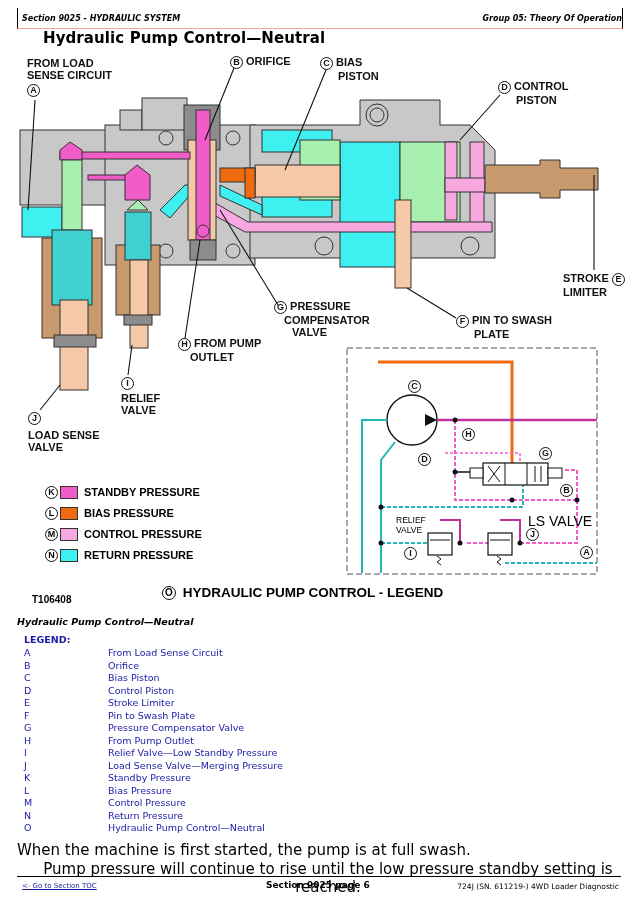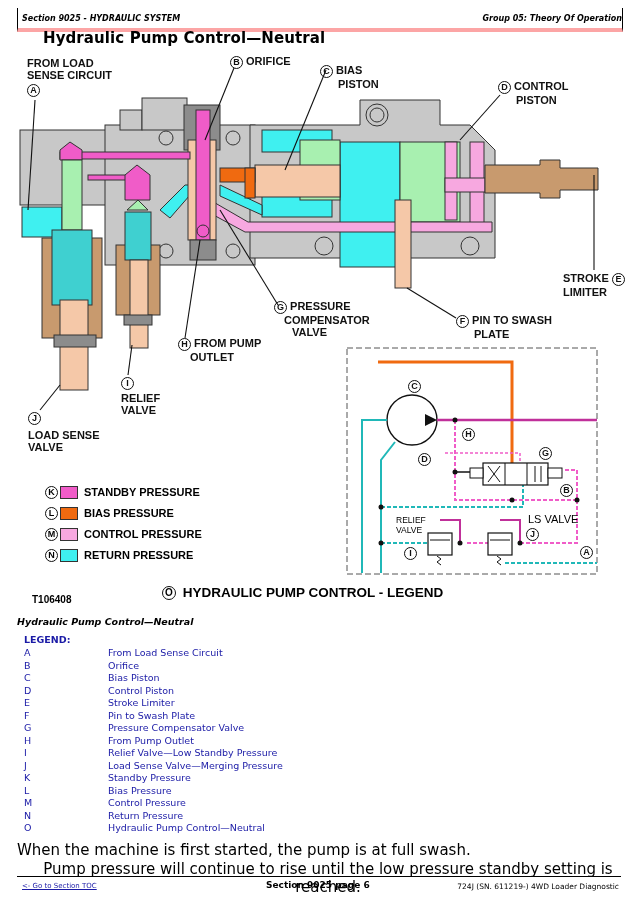--- a/index.html
+++ b/index.html
@@ -1,17 +1,17 @@
 <!DOCTYPE html>
 <html><head>
 <meta charset="utf-8">
 <style>
   html,body{margin:0;padding:0;background:#fff;}
   body{width:639px;height:905px;position:relative;overflow:hidden;font-family:"DejaVu Sans",sans-serif;color:#000;}
-  .hdr{position:absolute;left:17px;top:8px;width:604px;height:20px;border-left:1px solid #000;border-right:1px solid #000;border-bottom:4px solid #fca5a5;}
+  .hdr{position:absolute;left:17px;top:8px;width:604px;height:20px;border-left:1px solid #000;border-right:1px solid #000;border-bottom:1px solid #fca5a5;}
   .hdr-left{position:absolute;left:4px;top:6px;font-size:8px;font-weight:bold;font-style:italic;}
   .hdr-right{position:absolute;right:0;top:6px;font-size:8px;font-weight:bold;font-style:italic;}
   .fig-title{position:absolute;left:43px;top:29px;font-size:15px;font-weight:bold;letter-spacing:0.1px;}
   .lbl{position:absolute;font-family:"Liberation Sans",sans-serif;font-weight:bold;font-size:11px;line-height:12px;color:#111;}
   .circ{display:inline-block;width:11px;height:11px;border:1.3px solid #111;border-radius:50%;font-size:9px;line-height:11px;text-align:center;font-weight:bold;font-family:"Liberation Sans",sans-serif;vertical-align:middle;}
   svg{position:absolute;left:0;top:0;}
   .legend-row{position:absolute;left:45px;height:14px;display:flex;align-items:center;}
   .legend-row .sw{width:16px;height:11px;border:1px solid #333;margin-left:2px;margin-right:6px;}
   .legend-row .txt{font-family:"Liberation Sans",sans-serif;font-weight:bold;font-size:11px;}
   .tnum{position:absolute;left:32px;top:594px;font-family:"Liberation Sans",sans-serif;font-weight:bold;font-size:10px;}
@@ -119,21 +119,21 @@
 
 <div class="lbl" style="left:27px;top:57px;">
   <div>FROM LOAD</div>
   <div>SENSE CIRCUIT</div>
   <div class="circ" style="margin-top:3px;">A</div>
 </div>
 <div class="lbl" style="left:230px;top:55px;">
   <span class="circ">B</span>
   <span>ORIFICE</span>
 </div>
-<div class="lbl" style="left:320px;top:56px;margin-top:8px;">
+<div class="lbl" style="left:320px;top:56px;">
   <span class="circ">C</span>
   <span>BIAS</span>
   <div style="margin-left:18px;">PISTON</div>
 </div>
 <div class="lbl" style="left:498px;top:80px;">
   <span class="circ">D</span>
   <span>CONTROL</span>
   <div style="margin-left:18px;">PISTON</div>
 </div>
 <div class="lbl" style="left:544px;top:272px;margin-left:19px;">
@@ -246,21 +246,21 @@
 <div class="lbl" style="left:462px;top:427px;"><span class="circ">H</span></div>
 <div class="lbl" style="left:539px;top:446px;"><span class="circ">G</span></div>
 <div class="lbl" style="left:560px;top:483px;"><span class="circ">B</span></div>
 <div class="lbl" style="left:404px;top:546px;"><span class="circ">I</span></div>
 <div class="lbl" style="left:526px;top:527px;"><span class="circ">J</span></div>
 <div class="lbl" style="left:580px;top:545px;"><span class="circ">A</span></div>
 <div style="position:absolute;left:396px;top:515px;font-family:'Liberation Sans',sans-serif;font-size:8.5px;line-height:10px;">
   <div>RELIEF</div>
   <div>VALVE</div>
 </div>
-<div style="position:absolute;left:528px;top:513px;font-family:'Liberation Sans',sans-serif;font-size:11px;">LS VALVE</div>
+<div style="position:absolute;left:528px;top:513px;font-family:'Liberation Sans',sans-serif;font-size:14px;">LS VALVE</div>
 
 <div class="tnum">T106408</div>
 <div class="caption">
   <span class="circ">O</span>
   <span>HYDRAULIC PUMP CONTROL - LEGEND</span>
 </div>
 
 <div class="sub-title">Hydraulic Pump Control—Neutral</div>
 <div class="legend-title">LEGEND:</div>
 <div class="legend-list">

